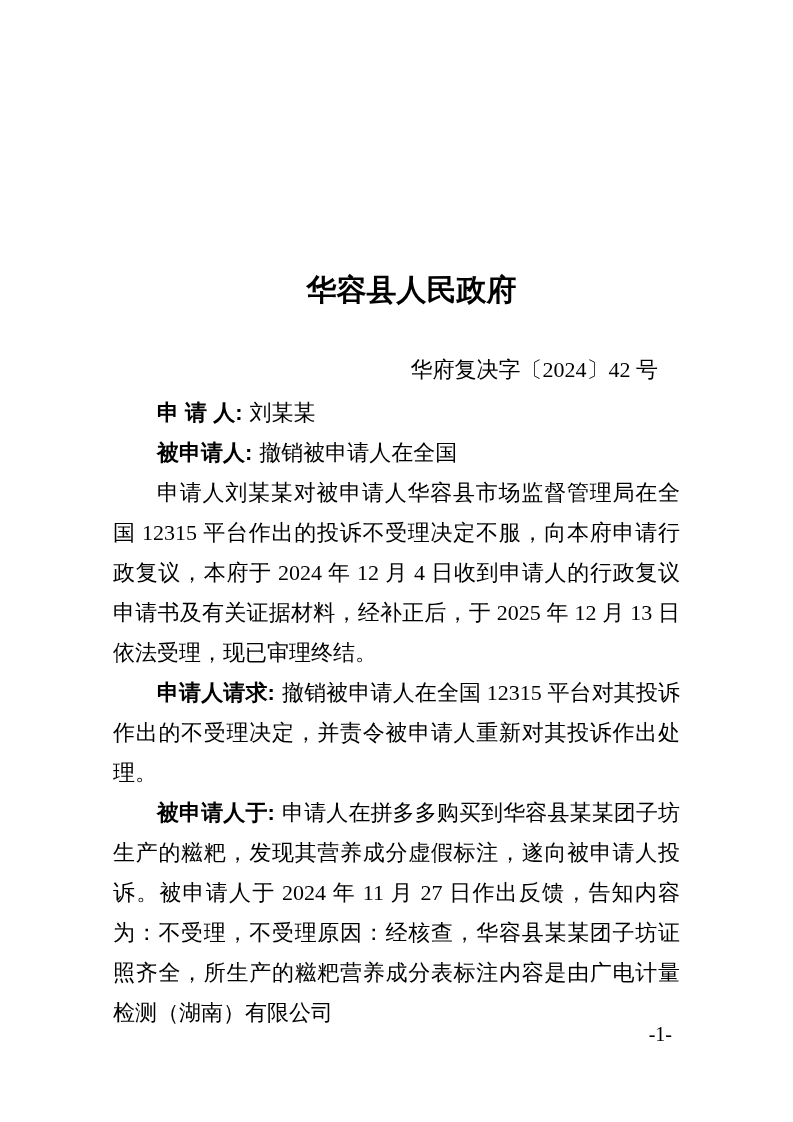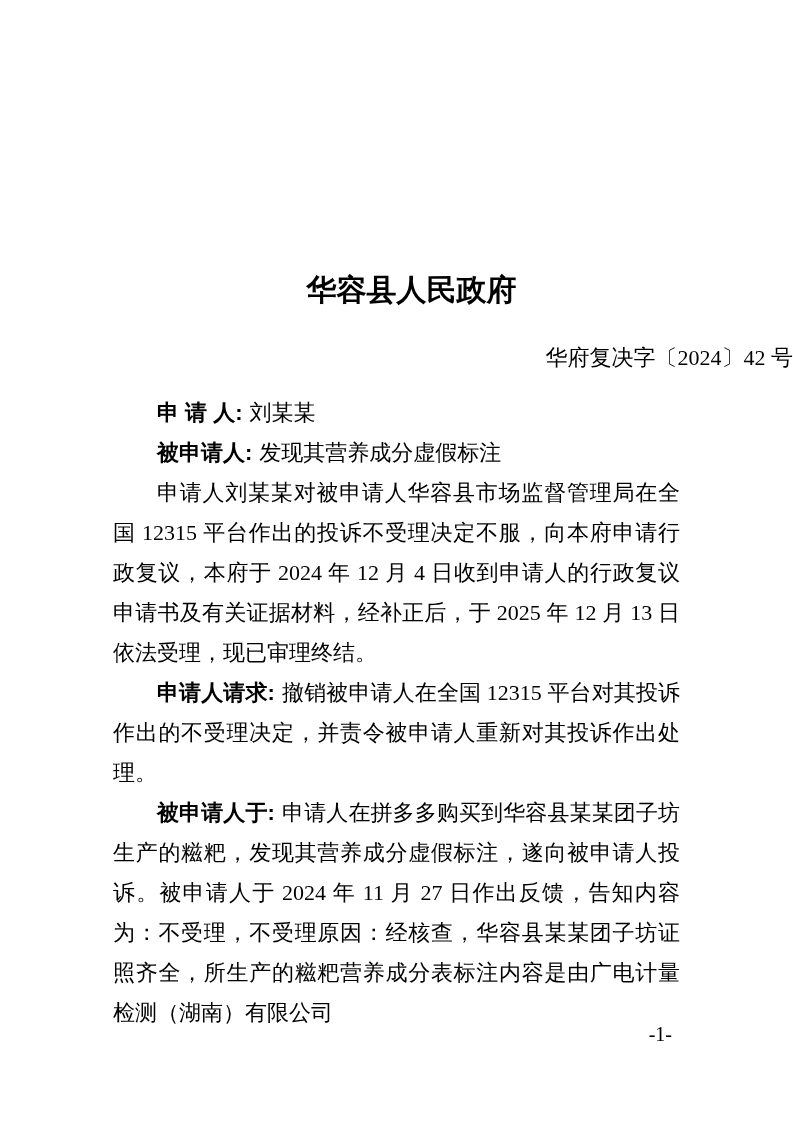--- a/index.html
+++ b/index.html
@@ -20,27 +20,28 @@
     font-weight: 700;
     font-size: 30px;
     line-height: 40px;
     padding-left: 30px;
   }
   .title-line2 {
     letter-spacing: 8px;
     text-indent: 8px;
   }
   .doc-number {
-    margin-top: 28px;
+    margin-top: 40px;
     text-align: right;
+    padding-right: 135px;
     font-size: 22px;
     line-height: 40px;
   }
   .body-text {
-    margin-top: 15px;
+    margin-top: 3px;
     padding: 0 113px;
     font-size: 22px;
     line-height: 40px;
     text-align: justify;
     text-justify: inter-ideograph;
   }
   .party-line { text-indent: 44px; }
   .para { text-indent: 44px; }
   .lead {
     font-family: "Liberation Sans", sans-serif;
@@ -64,21 +65,21 @@
   <header class="title-block">
     <div class="title-line1">华容县人民政府</div>
   </header>
 
   <div class="doc-number">华府复决字〔2024〕42 号</div>
 
   <main class="body-text">
 
     <div class="party-line"><span class="lead">申 请 人:</span><span>刘某某</span></div>
 
-    <div class="party-line"><span class="lead">被申请人:</span><span>发现其营养成分虚假标注</span></div>
+    <div class="party-line"><span class="lead">被申请人:</span><span>撤销被申请人在全国</span></div>
 
     <p class="para"><span class="lead"></span><span>申请人刘某某对被申请人华容县市场监督管理局在全国 12315 平台作出的投诉不受理决定不服，向本府申请行政复议，本府于 2024 年 12 月 4 日收到申请人的行政复议申请书及有关证据材料，经补正后，于 2025 年 12 月 13 日依法受理，现已审理终结。</span></p>
 
     <p class="para"><span class="lead">申请人请求:</span><span>撤销被申请人在全国 12315 平台对其投诉作出的不受理决定，并责令被申请人重新对其投诉作出处理。</span></p>
 
     <p class="para"><span class="lead">被申请人于:</span><span>申请人在拼多多购买到华容县某某团子坊生产的糍粑，发现其营养成分虚假标注，遂向被申请人投诉。被申请人于 2024 年 11 月 27 日作出反馈，告知内容为：不受理，不受理原因：经核查，华容县某某团子坊证照齐全，所生产的糍粑营养成分表标注内容是由广电计量检测（湖南）有限公司</span></p>
 
   </main>
 
   <footer class="page-footer">-1-</footer>

